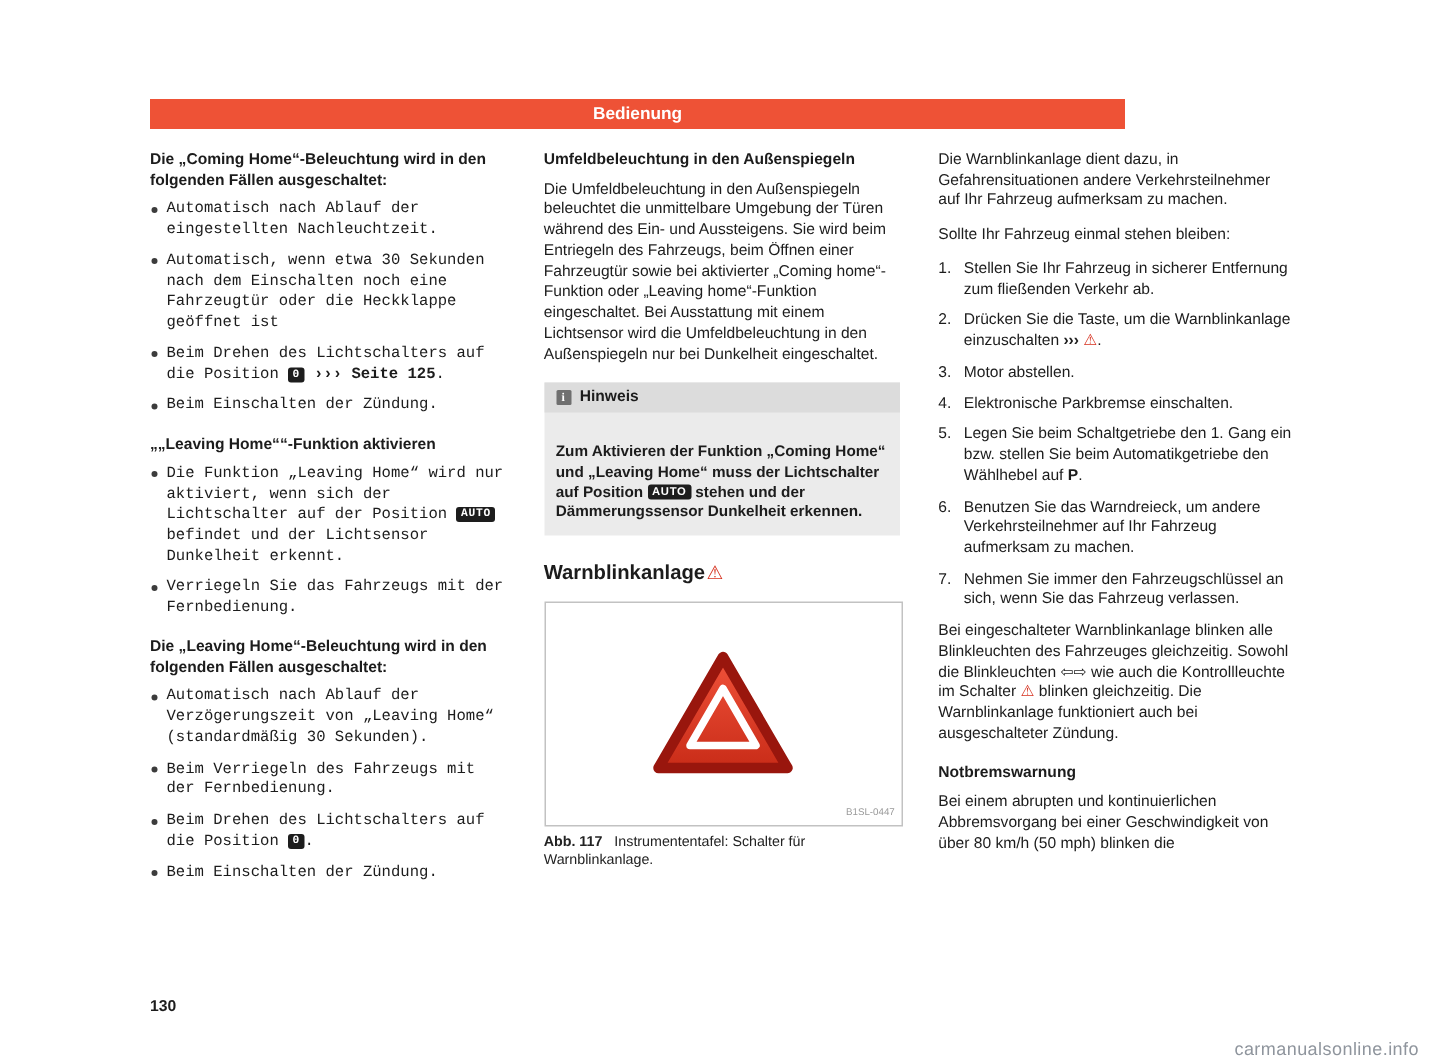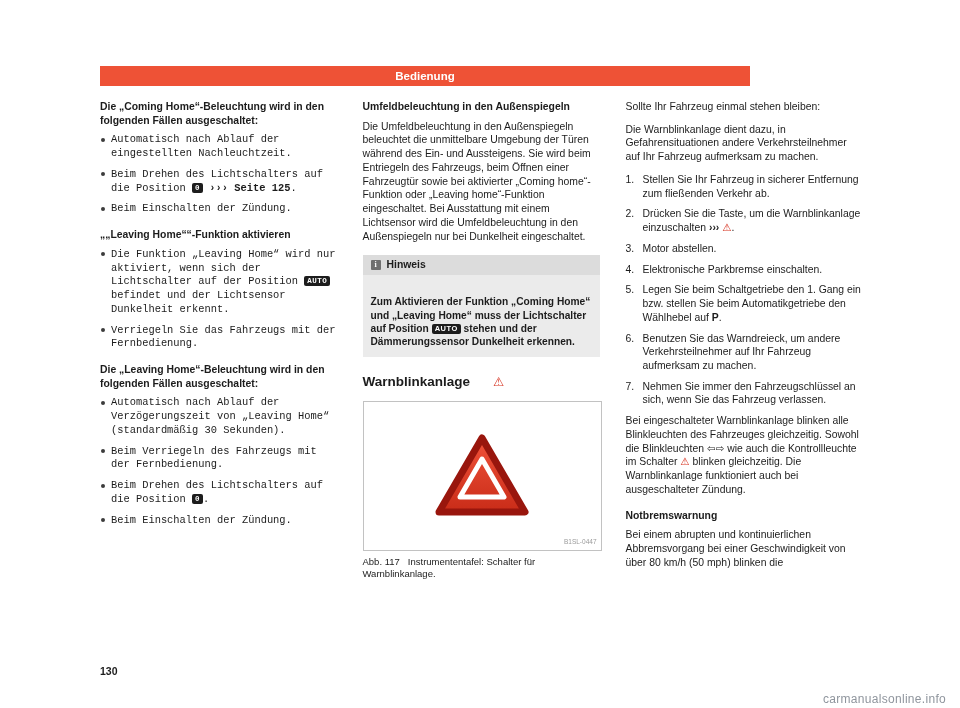--- a/index.html
+++ b/index.html
@@ -43,31 +43,31 @@
   }
   .info-badge {
     display:inline-flex; width:10px; height:10px; background:#6f6f6f; color:#fff;
     font-size:8px; font-weight:bold; align-items:center; justify-content:center;
     border-radius:1px; font-family:"Liberation Serif", serif;
   }
   .note-body { padding:20px 8px 8px; font-weight:bold; font-size:10.2px; }
 
   .section-title {
     font-size:13.5px; font-weight:bold; margin:16px 0 10px;
-    display:flex; align-items:center; gap:23px;
+    display:flex; align-items:center; gap:1px;
   }
   .section-title .warn { font-size:12.5px; }
 
   .figure-box {
     width:237px; height:148px; border:1px solid #c2c2c2; background:#ffffff;
     position:relative; display:flex; align-items:center; justify-content:center;
   }
   .figure-code { position:absolute; right:4px; bottom:3px; font-size:6.5px; color:#9a9a9a; }
   .figure-caption { margin-top:5px; font-size:9.5px; line-height:1.28; color:#222; }
-  .cap-label { font-weight:normal; padding-right:8px; }
+  .cap-label { font-weight:bold; padding-right:8px; }
 
   .step { display:flex; margin-bottom:7px; }
   .step-num { flex:0 0 17px; }
   .step-body { flex:1; }
 
   .page-number { position:absolute; left:100px; top:665px; font-weight:bold; font-size:10.5px; }
   .watermark {
     position:absolute; right:14px; bottom:2px; font-size:12px; color:#8f959d;
     letter-spacing:0.3px;
   }
@@ -82,20 +82,24 @@
   </div>
 
   <div class="columns">
 
     <div class="col">
       <p class="bold-heading first">Die „Coming Home“-Beleuchtung wird in den folgenden Fällen ausgeschaltet:</p>
 
       <div class="bullet">
         <span class="dot"></span>
         <span>Automatisch nach Ablauf der eingestellten Nachleuchtzeit.</span>
+      </div>
+      <div class="bullet">
+        <span class="dot"></span>
+        <span>Automatisch, wenn etwa 30 Sekunden nach dem Einschalten noch eine Fahrzeugtür oder die Heckklappe geöffnet ist</span>
       </div>
       <div class="bullet">
         <span class="dot"></span>
         <span><span>Beim Drehen des Lichtschalters auf die Position </span><span class="key">0</span><span class="ref"> ››› Seite 125</span><span>.</span></span>
       </div>
       <div class="bullet">
         <span class="dot"></span>
         <span>Beim Einschalten der Zündung.</span>
       </div>
 
@@ -161,22 +165,22 @@
           <path d="M50 28 L72 66 L28 66 Z" fill="none" stroke="#ffffff" stroke-width="5" stroke-linejoin="round"></path>
         </svg>
         <span class="figure-code">B1SL-0447</span>
       </div>
       <div class="figure-caption">
         <span class="cap-label">Abb. 117</span><span>Instrumententafel: Schalter für Warnblinkanlage.</span>
       </div>
     </div>
 
     <div class="col">
+      <p class="para">Die Warnblinkanlage dient dazu, in Gefahrensituationen andere Verkehrsteilnehmer auf Ihr Fahrzeug aufmerksam zu machen.</p>
       <p class="para">Sollte Ihr Fahrzeug einmal stehen bleiben:</p>
-      <p class="para">Die Warnblinkanlage dient dazu, in Gefahrensituationen andere Verkehrsteilnehmer auf Ihr Fahrzeug aufmerksam zu machen.</p>
 
       <div class="step">
         <span class="step-num">1.</span>
         <span class="step-body">Stellen Sie Ihr Fahrzeug in sicherer Entfernung zum fließenden Verkehr ab.</span>
       </div>
       <div class="step">
         <span class="step-num">2.</span>
         <span class="step-body"><span>Drücken Sie die Taste, um die Warnblinkanlage einzuschalten </span><span class="ref">›››</span> <span class="warn">⚠</span><span>.</span></span>
       </div>
       <div class="step">

